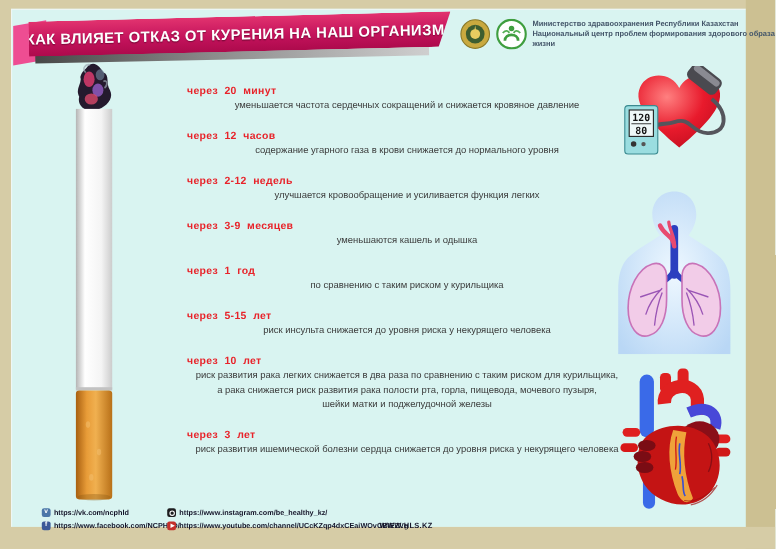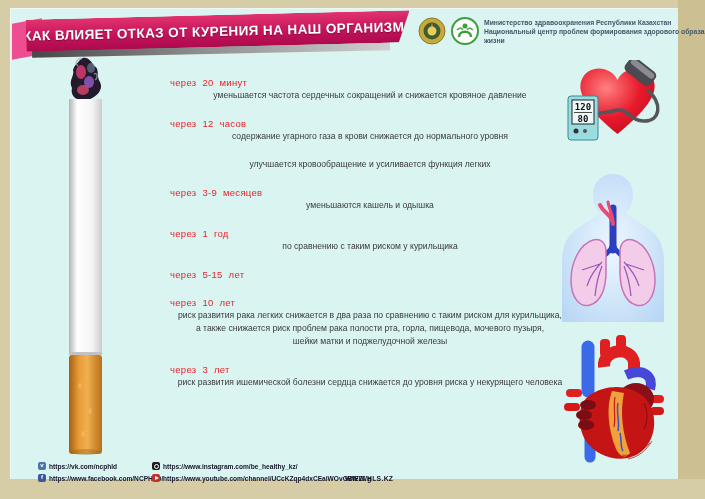--- a/index.html
+++ b/index.html
@@ -16,21 +16,21 @@
   .banner{position:absolute;left:26px;top:15px;width:384px;height:32px;background:linear-gradient(180deg,#e2336f 0%,#c4135c 55%,#ad0a4c 100%);transform:rotate(-1.4deg);clip-path:polygon(0 0,100% 0,97% 100%,0 100%);display:flex;align-items:center;justify-content:center;}
   .banner-title{color:#fff;font-size:13.5px;font-weight:bold;letter-spacing:.4px;text-shadow:0 1px 1px rgba(0,0,0,.35);white-space:nowrap;}
 
   
   .org{position:absolute;left:418px;top:17px;display:flex;align-items:center;gap:5px;}
   .org-text{font-size:6.8px;line-height:9px;color:#44566a;font-weight:bold;}
 
   
   .timeline{position:absolute;left:170px;top:76px;width:400px;}
   .tblock{margin-bottom:15px;}
-  .tperiod{color:#e8232a;font-weight:normal;font-size:9.5px;line-height:13px;letter-spacing:.3px;word-spacing:3px;}
+  .tperiod{color:#e8232a;font-weight:bold;font-size:9.5px;line-height:13px;letter-spacing:.3px;word-spacing:3px;}
   .tline{color:#3a3a3a;font-size:8.6px;line-height:13px;white-space:nowrap;text-align:center;}
 
   
   .flink{position:absolute;display:flex;align-items:center;gap:3px;font-size:6.6px;font-weight:bold;color:#15152a;}
   .ficon{display:inline-block;width:8px;height:8px;border-radius:2px;position:relative;flex:0 0 8px;}
   .ficon.vk{background:#4a76a8;}
   .ficon.fb{background:#3b5998;}
   .ficon.ig{background:#1d1d1f;}
   .ficon.yt{background:#c4302b;}
   .ficon .dot{position:absolute;left:2px;top:2px;width:3px;height:3px;border:1px solid #fff;border-radius:50%;}
@@ -112,37 +112,39 @@
   <div class="timeline">
     <div class="tblock">
       <div class="tperiod">через 20 минут</div>
       <div class="tline">уменьшается частота сердечных сокращений и снижается кровяное давление</div>
     </div>
     <div class="tblock">
       <div class="tperiod">через 12 часов</div>
       <div class="tline">содержание угарного газа в крови снижается до нормального уровня</div>
     </div>
     <div class="tblock">
+      <div class="tperiod">через 2-12 недель</div>
       <div class="tline">улучшается кровообращение и усиливается функция легких</div>
     </div>
     <div class="tblock">
       <div class="tperiod">через 3-9 месяцев</div>
       <div class="tline">уменьшаются кашель и одышка</div>
     </div>
     <div class="tblock">
       <div class="tperiod">через 1 год</div>
       <div class="tline">по сравнению с таким риском у курильщика</div>
     </div>
     <div class="tblock">
       <div class="tperiod">через 5-15 лет</div>
+      <div class="tline">риск инсульта снижается до уровня риска у некурящего человека</div>
     </div>
     <div class="tblock">
       <div class="tperiod">через 10 лет</div>
       <div class="tline">риск развития рака легких снижается в два раза по сравнению с таким риском для курильщика,</div>
-      <div class="tline">а также снижается риск проблем рака полости рта, горла, пищевода, мочевого пузыря,</div>
+      <div class="tline">а рака снижается риск развития рака полости рта, горла, пищевода, мочевого пузыря,</div>
       <div class="tline">шейки матки и поджелудочной железы</div>
     </div>
     <div class="tblock">
       <div class="tperiod">через 3 лет</div>
       <div class="tline">риск развития ишемической болезни сердца снижается до уровня риска у некурящего человека</div>
     </div>
   </div>
 
   <div style="position:absolute;left:565px;top:60px;">
     <svg width="105" height="88" viewBox="0 0 105 88">

